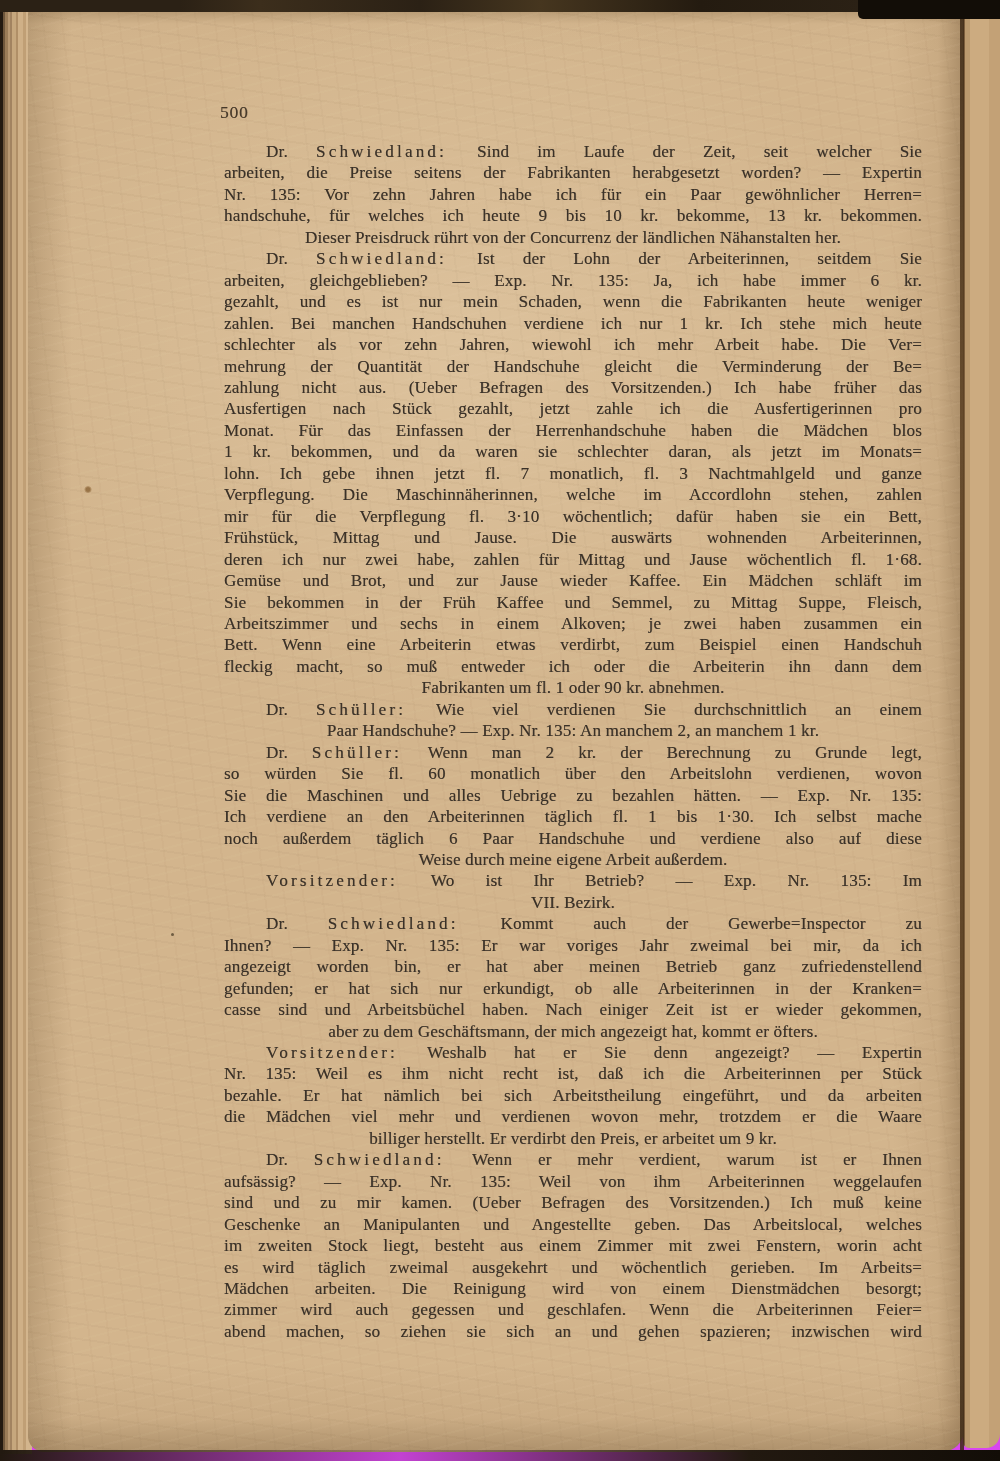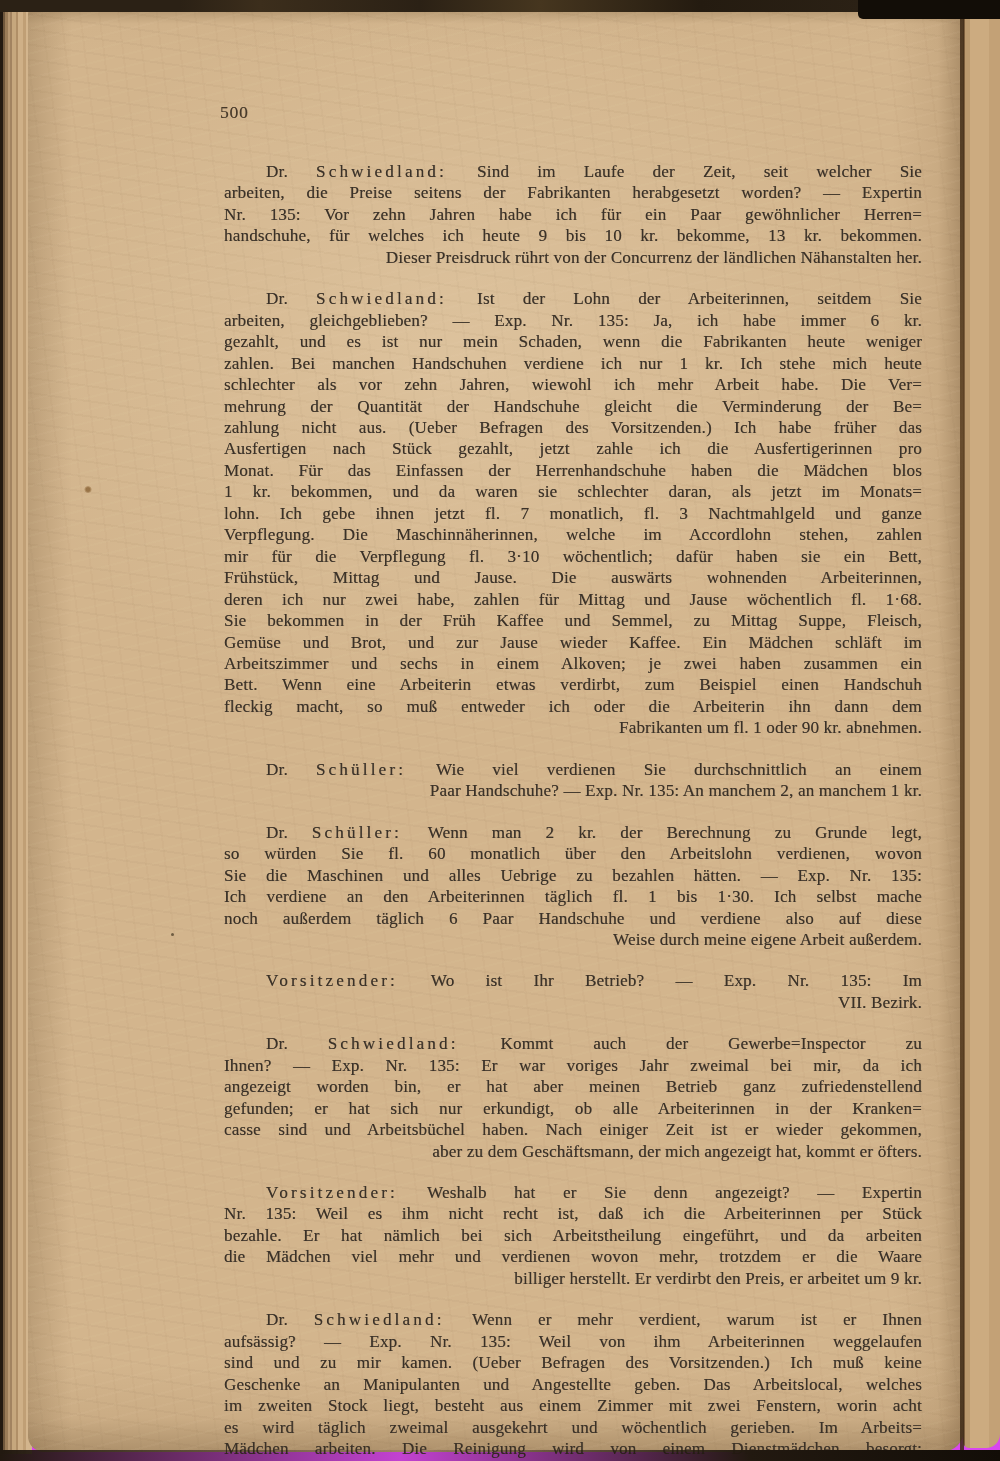--- a/index.html
+++ b/index.html
@@ -42,23 +42,23 @@
   
   .fox{position:absolute;left:84px;top:486px;width:8px;height:7px;border-radius:50%;
     background:radial-gradient(circle,#8a6335 0 35%,rgba(138,99,53,.45) 60%,transparent 75%);opacity:.8;}
   .speck{position:absolute;left:171px;top:933px;width:3px;height:3px;border-radius:50%;background:#55462f;opacity:.8;}
   
   .pagenum{position:absolute;left:192px;top:92px;font-size:17.5px;letter-spacing:.8px;
     color:#46392a;text-shadow:.3px .3px 0 rgba(70,57,42,.5);}
   .textblock{position:absolute;left:196px;top:131px;width:698px;color:#3a3128;
     font-size:17px;line-height:21.45px;letter-spacing:.2px;
     text-shadow:.35px .35px 0 rgba(58,49,40,.5);}
-  .line{text-align:right;min-height:21.45px;}
+  .line{text-align:center;min-height:21.45px;}
   .line.just{text-align:justify;text-align-last:justify;}
-  .line.first{text-indent:42px;margin-top:20px;}
+  .line.first{text-indent:42px;}
   .speaker .sperr{letter-spacing:3.2px;}
   .speaker{margin-right:5px;}
 </style>
 </head>
 <body>
 
 <div class="scan">
   <div class="left-edges"></div>
 
   <div class="page">
@@ -81,22 +81,22 @@
           <div class="line just">mehrung der Quantität der Handschuhe gleicht die Verminderung der Be=</div>
           <div class="line just">zahlung nicht aus. (Ueber Befragen des Vorsitzenden.) Ich habe früher das</div>
           <div class="line just">Ausfertigen nach Stück gezahlt, jetzt zahle ich die Ausfertigerinnen pro</div>
           <div class="line just">Monat. Für das Einfassen der Herrenhandschuhe haben die Mädchen blos</div>
           <div class="line just">1 kr. bekommen, und da waren sie schlechter daran, als jetzt im Monats=</div>
           <div class="line just">lohn. Ich gebe ihnen jetzt fl. 7 monatlich, fl. 3 Nachtmahlgeld und ganze</div>
           <div class="line just">Verpflegung. Die Maschinnäherinnen, welche im Accordlohn stehen, zahlen</div>
           <div class="line just">mir für die Verpflegung fl. 3·10 wöchentlich; dafür haben sie ein Bett,</div>
           <div class="line just">Frühstück, Mittag und Jause. Die auswärts wohnenden Arbeiterinnen,</div>
           <div class="line just">deren ich nur zwei habe, zahlen für Mittag und Jause wöchentlich fl. 1·68.</div>
+          <div class="line just">Gemüse und Brot, und zur Jause wieder Kaffee. Ein Mädchen schläft im</div>
           <div class="line just">Sie bekommen in der Früh Kaffee und Semmel, zu Mittag Suppe, Fleisch,</div>
-          <div class="line just">Gemüse und Brot, und zur Jause wieder Kaffee. Ein Mädchen schläft im</div>
           <div class="line just">Arbeitszimmer und sechs in einem Alkoven; je zwei haben zusammen ein</div>
           <div class="line just">Bett. Wenn eine Arbeiterin etwas verdirbt, zum Beispiel einen Handschuh</div>
           <div class="line just">fleckig macht, so muß entweder ich oder die Arbeiterin ihn dann dem</div>
           <div class="line">Fabrikanten um fl. 1 oder 90 kr. abnehmen.</div>
         </div>
         <div>
           <div class="line just first"><span class="speaker"><span>Dr. </span><span class="sperr">Schüller</span><span>:</span></span> Wie viel verdienen Sie durchschnittlich an einem</div>
           <div class="line">Paar Handschuhe? — Exp. Nr. 135: An manchem 2, an manchem 1 kr.</div>
         </div>
         <div>

